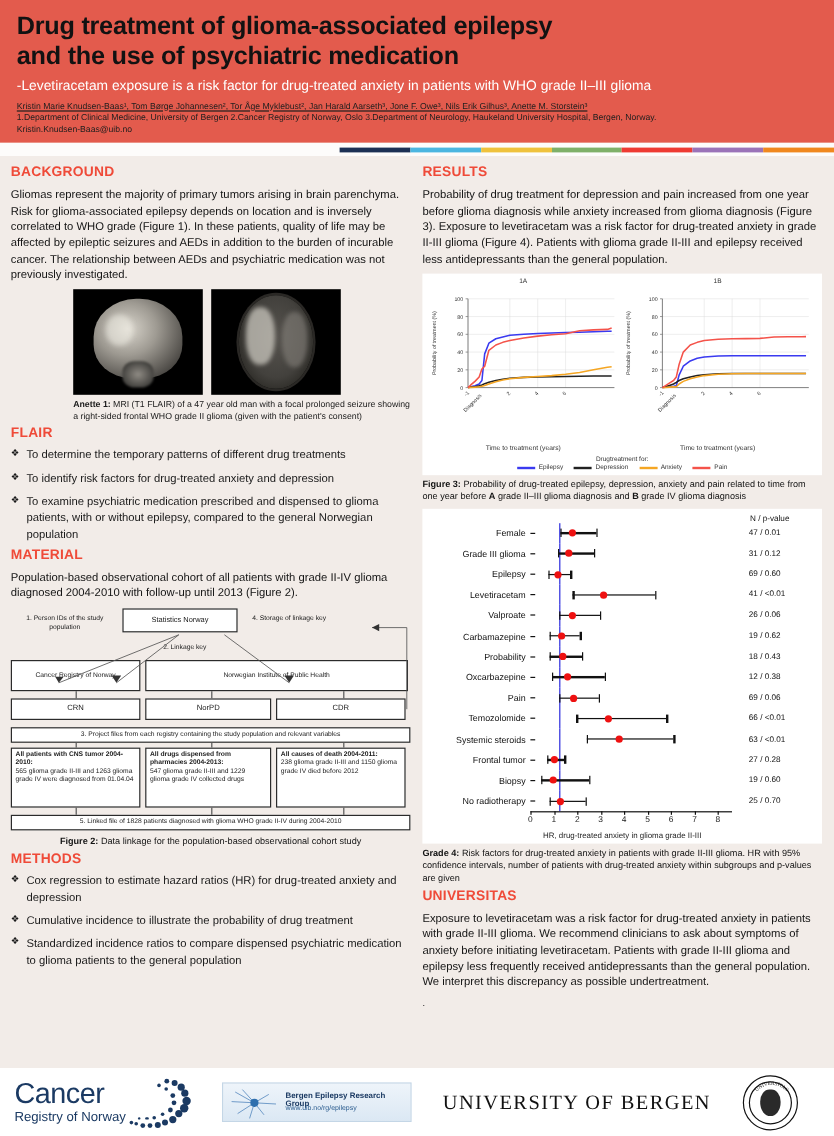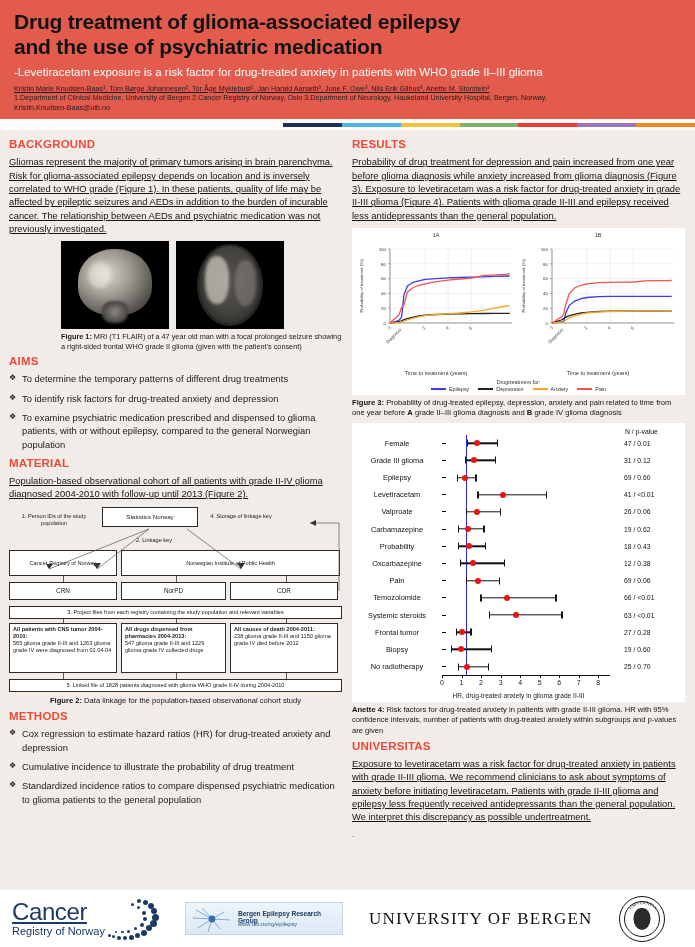--- a/index.html
+++ b/index.html
@@ -55,21 +55,20 @@
     font-size:11.5px;
     font-weight:bold;
     margin:4px 0 5px 0;
     letter-spacing:0.2px;
   }
   p.body {
     font-size:9.4px;
     line-height:1.42;
     margin:0 0 6px 0;
     color:#141414;
-    text-decoration:underline;
   }
   ul.bullets { list-style:none; margin:2px 0 6px 0; padding:0; }
   ul.bullets li {
     font-size:9.4px;
     line-height:1.42;
     margin-bottom:6px;
     padding-left:13px;
     position:relative;
   }
   ul.bullets li:before {
@@ -143,21 +142,21 @@
   .axlabel { text-align:center; font-size:5.6px; color:#333; margin-top:9px; }
   .leg { text-align:center; margin-top:3px; }
   .legtitle { font-size:5.4px; color:#333; margin-bottom:1px; }
   .legrow { display:flex; justify-content:center; gap:9px; font-size:5.4px; color:#333; align-items:center;}
   .legitem { display:flex; align-items:center; gap:3px; }
   .legline { width:15px; height:2px; display:block; }
 
   
   .forest { background:#fff; padding:5px 4px 3px 4px; }
   .frowline { display:flex; align-items:center; height:17.2px; }
-  .flabel { width:86px; text-align:center; font-size:7.4px; padding-right:4px; color:#111; }
+  .flabel { width:86px; text-align:right; font-size:7.4px; padding-right:4px; color:#111; }
   .ftick { width:4px; height:1px; background:#111; }
   .fplot { position:relative; height:17.2px; }
   .fnp { width:66px; text-align:left; font-size:6.8px; padding-left:10px; color:#111; }
   .fhdr { font-size:6.8px; text-align:left; }
   .ci { position:absolute; top:50%; height:1.4px; background:#111; transform:translateY(-50%); }
   .cap { position:absolute; top:50%; width:1.4px; height:7px; background:#111; transform:translateY(-50%); }
   .pt { position:absolute; top:50%; width:6px; height:6px; border-radius:50%; background:#ee1111; transform:translate(-50%,-50%); }
   .refline { position:absolute; top:0; bottom:0; width:1.6px; background:#2b2bdd; }
   .faxis { position:relative; height:13px; }
   .faxisline { position:absolute; top:0; left:0; right:0; height:1px; background:#111; }
@@ -165,21 +164,21 @@
   .fnum { position:absolute; top:4px; font-size:7px; transform:translateX(-50%); }
   .fxlabel { text-align:center; font-size:6.6px; color:#222; margin-top:4px; }
 
   
   .footer {
     position:absolute; left:0; right:0; bottom:0; height:57px;
     background:#ffffff; display:flex; align-items:center; padding:0 12px;
     gap:26px;
   }
   .logo-cancer { display:flex; flex-direction:column; line-height:1; }
-  .logo-cancer .l1 { font-size:24px; color:#1b3a63; font-family:"Liberation Sans", sans-serif; font-weight:normal; letter-spacing:-0.4px;text-decoration:underline;}
+  .logo-cancer .l1 { font-size:24px; color:#1b3a63; font-family:"Liberation Sans", sans-serif; font-weight:normal; letter-spacing:-0.4px;}
   .logo-cancer .l2 { font-size:11px; color:#1b3a63; margin-top:2px; }
   .dots { position:relative; width:52px; height:44px; }
   .dots i { position:absolute; border-radius:50%; background:#1b3a63; display:block; }
   .logo-bergen { width:158px; height:33px; background:linear-gradient(#eef4fa,#dbe8f4); border:1px solid #c4d6e6; position:relative; }
   .logo-bergen .bt { position:absolute; left:52px; top:7px; font-size:6.6px; color:#1b3a63; font-weight:bold; }
   .logo-bergen .bu { position:absolute; left:52px; top:18px; font-size:5.8px; color:#2c5d8f; }
   .logo-bergen .neuron { position:absolute; left:4px; top:3px; width:46px; height:27px; }
   .logo-uib { font-family:"Liberation Serif", serif; font-size:17px; letter-spacing:1.2px; color:#111; }
   .seal { width:46px; height:46px; border-radius:50%; border:1.5px solid #111; position:relative; overflow:hidden;}
   .seal .ring { position:absolute; left:4px; top:4px; right:4px; bottom:4px; border-radius:50%; border:1px solid #111; }
@@ -223,24 +222,24 @@
     <div class="fig1wrap">
       <div class="mri">
           <div class="brainA"></div>
           <div class="stemA"></div>
         </div>
       <div class="mri">
           <div class="brainB"></div>
         </div>
     </div>
     <div class="figcap1">
-      <b>Figure 1:</b><span> MRI (T1 FLAIR) of a 47 year old man with a focal prolonged seizure showing a right-sided frontal WHO grade II glioma (given with the patient's consent)</span>
-    </div>
-
-    <h2 class="sec">AIMS</h2>
+      <b>Anette 1:</b><span> MRI (T1 FLAIR) of a 47 year old man with a focal prolonged seizure showing a right-sided frontal WHO grade II glioma (given with the patient's consent)</span>
+    </div>
+
+    <h2 class="sec">FLAIR</h2>
     <ul class="bullets">
       <li>To determine the temporary patterns of different drug treatments</li>
       <li>To identify risk factors for drug-treated anxiety and depression</li>
       <li>To examine psychiatric medication prescribed and dispensed to glioma patients, with or without epilepsy, compared to the general Norwegian population</li>
     </ul>
 
     <h2 class="sec">MATERIAL</h2>
     <p class="body">Population-based observational cohort of all patients with grade II-IV glioma diagnosed 2004-2010 with follow-up until 2013 (Figure 2).</p>
 
     <div class="flow">
@@ -628,21 +627,21 @@
             <div class="fnum" style="left: 136.744px;">7</div>
             <div class="fmark" style="left: 156.279px;"></div>
             <div class="fnum" style="left: 156.279px;">8</div>
           </div>
         <div style="width:66px;"></div>
       </div>
       <div class="fxlabel" id="fxlabel">HR, drug-treated anxiety in glioma grade II-III</div>
     </div>
 
     <div class="caption">
-      <b>Anette 4:</b><span> Risk factors for drug-treated anxiety in patients with grade II-III glioma. HR with 95% confidence intervals, number of patients with drug-treated anxiety within subgroups and p-values are given</span>
+      <b>Grade 4:</b><span> Risk factors for drug-treated anxiety in patients with grade II-III glioma. HR with 95% confidence intervals, number of patients with drug-treated anxiety within subgroups and p-values are given</span>
     </div>
 
     <h2 class="sec">UNIVERSITAS</h2>
     <p class="body">Exposure to levetiracetam was a risk factor for drug-treated anxiety in patients with grade II-III glioma. We recommend clinicians to ask about symptoms of anxiety before initiating levetiracetam. Patients with grade II-III glioma and epilepsy less frequently received antidepressants than the general population. We interpret this discrepancy as possible undertreatment.</p>
     <div class="caption">.</div>
   </div>
 </div>
 
 <div class="footer">
   <div style="display:flex;align-items:center;gap:2px;">

